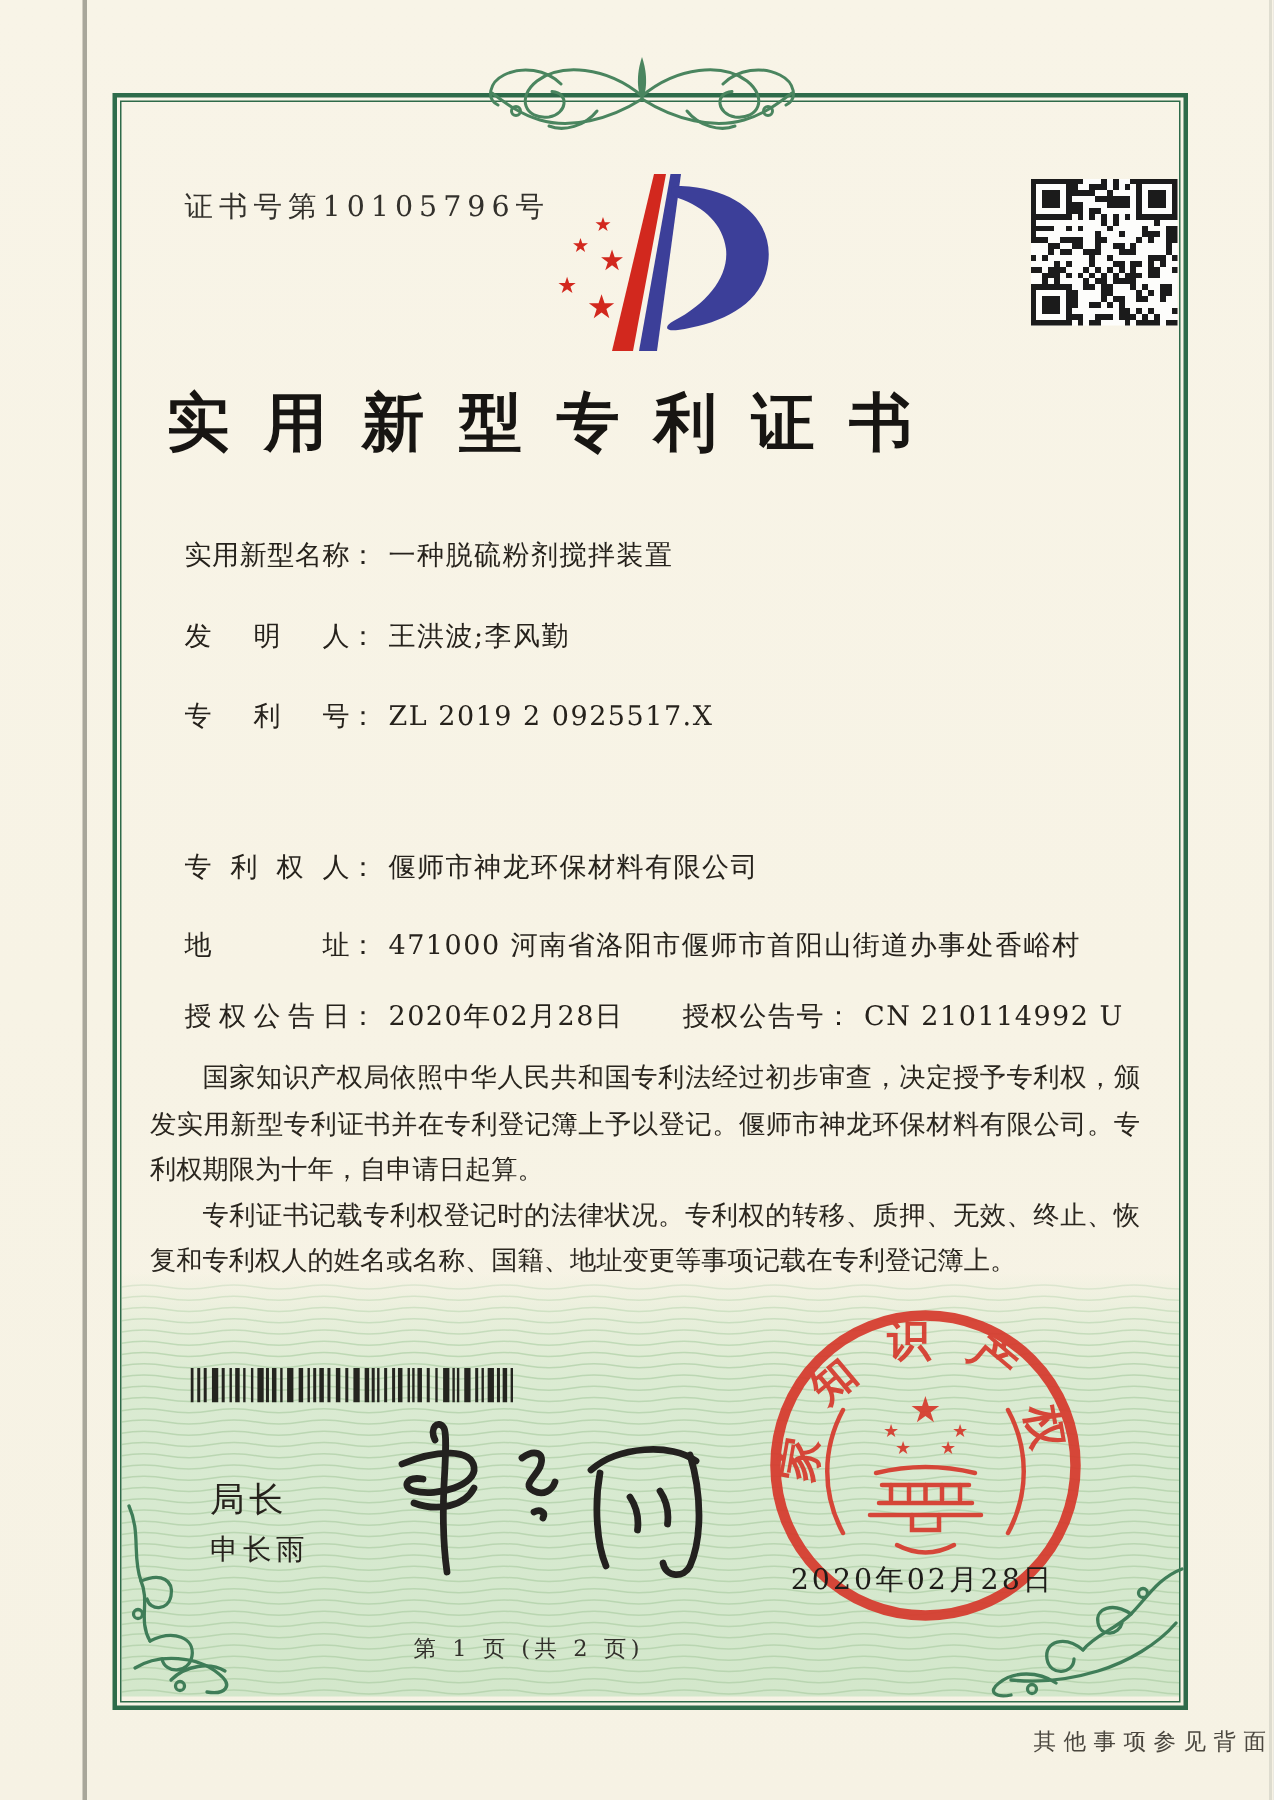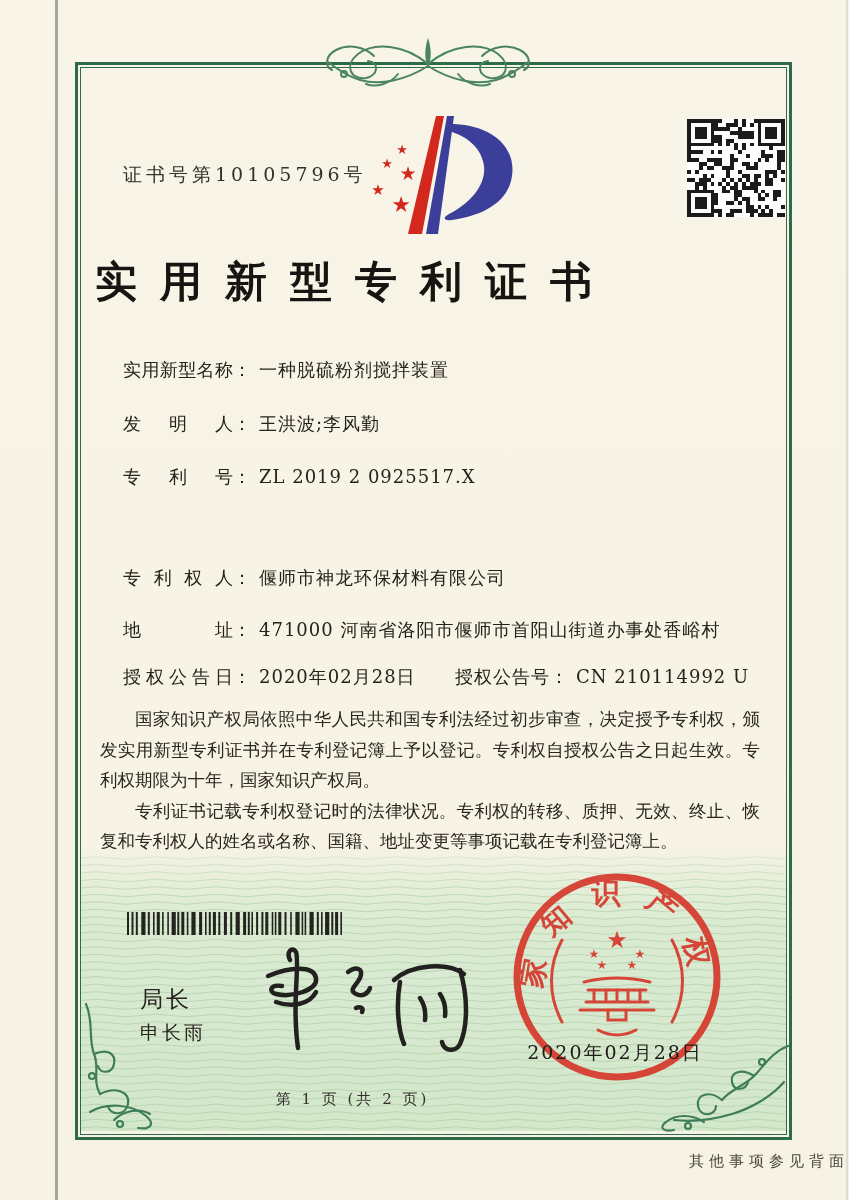--- a/index.html
+++ b/index.html
@@ -9,24 +9,24 @@
   .scan-edge-left{position:absolute;left:55px;top:0;width:3px;height:1200px;background:#8e8c80;opacity:.75;}
   .scan-edge-right{position:absolute;right:1px;top:0;width:2px;height:1200px;background:#cfcdc2;opacity:.6;}
 
   .frame{position:absolute;left:75px;top:62px;width:711px;height:1072px;border:3px solid #2e6b4a;}
   .frame-inner{position:absolute;inset:2px;border:1px solid #2e6b4a;}
 
   .green-band{position:absolute;left:81px;top:848px;width:705px;height:283px;overflow:hidden;
       background:linear-gradient(180deg,rgba(217,235,209,0) 0%,rgba(217,235,209,.55) 12%,rgba(216,234,208,.9) 26%,#d8ead1 45%,#d3e7cb 100%);}
   .waves{position:absolute;left:0;top:0;}
 
-  .cert-no{position:absolute;left:123px;top:125px;font-size:19px;letter-spacing:4px;color:#33312c;margin-top:37px;}
+  .cert-no{position:absolute;left:123px;top:125px;font-size:19px;letter-spacing:4px;color:#33312c;}
   .logo{position:absolute;left:352px;top:110px;}
   .qr{position:absolute;left:687px;top:119px;width:98px;height:98px;}
-  .title{position:absolute;left:0;top:254px;width:687px;text-align:center;font-size:42px;font-weight:700;
+  .title{position:absolute;left:16px;top:254px;width:687px;text-align:center;font-size:42px;font-weight:700;
          letter-spacing:23px;text-indent:23px;color:#171512;}
 
   .field-row{position:absolute;left:123px;font-size:18px;white-space:nowrap;}
   .flabel{display:inline-block;width:110px;text-align:justify;text-align-last:justify;}
   .flabel.auto{width:auto;text-align:left;text-align-last:auto;letter-spacing:1px;}
   .fcolon{display:inline-block;margin-right:8px;}
   .fvalue{letter-spacing:1px;}
   .pair2{position:absolute;left:332px;top:0;}
 
   .paras{position:absolute;left:100px;top:704px;width:660px;font-size:17.5px;line-height:30.5px;
@@ -471,21 +471,21 @@
     <span class="flabel">地址</span><span class="fcolon">：</span><span class="fvalue">471000 河南省洛阳市偃师市首阳山街道办事处香峪村</span>
   </div>
   <div class="field-row" style="top:665px">
     <span class="flabel">授权公告日</span><span class="fcolon">：</span><span class="fvalue">2020年02月28日</span>
     <span class="pair2">
       <span class="flabel auto">授权公告号</span><span class="fcolon">：</span><span class="fvalue">CN 210114992 U</span>
     </span>
   </div>
 
   <div class="paras">
-    <p>国家知识产权局依照中华人民共和国专利法经过初步审查，决定授予专利权，颁发实用新型专利证书并在专利登记簿上予以登记。专利权自授权公告之日起生效。专利权期限为十年，国家知识产权局。</p>
+    <p>国家知识产权局依照中华人民共和国专利法经过初步审查，决定授予专利权，颁发实用新型专利证书并在专利登记簿上予以登记。偃师市神龙环保材料有限公司。专利权期限为十年，自申请日起算。</p>
     <p>专利证书记载专利权登记时的法律状况。专利权的转移、质押、无效、终止、恢复和专利权人的姓名或名称、国籍、地址变更等事项记载在专利登记簿上。</p>
   </div>
 
   <svg class="barcode" id="barcode" width="222" height="23">
       <rect x="0.0" y="0" width="2" height="23" fill="#24241f"></rect>
       <rect x="4.5" y="0" width="2" height="23" fill="#24241f"></rect>
       <rect x="8.8" y="0" width="2" height="23" fill="#24241f"></rect>
       <rect x="14.3" y="0" width="4.2" height="23" fill="#24241f"></rect>
       <rect x="20.8" y="0" width="2" height="23" fill="#24241f"></rect>
       <rect x="26.0" y="0" width="1.6" height="23" fill="#24241f"></rect>

